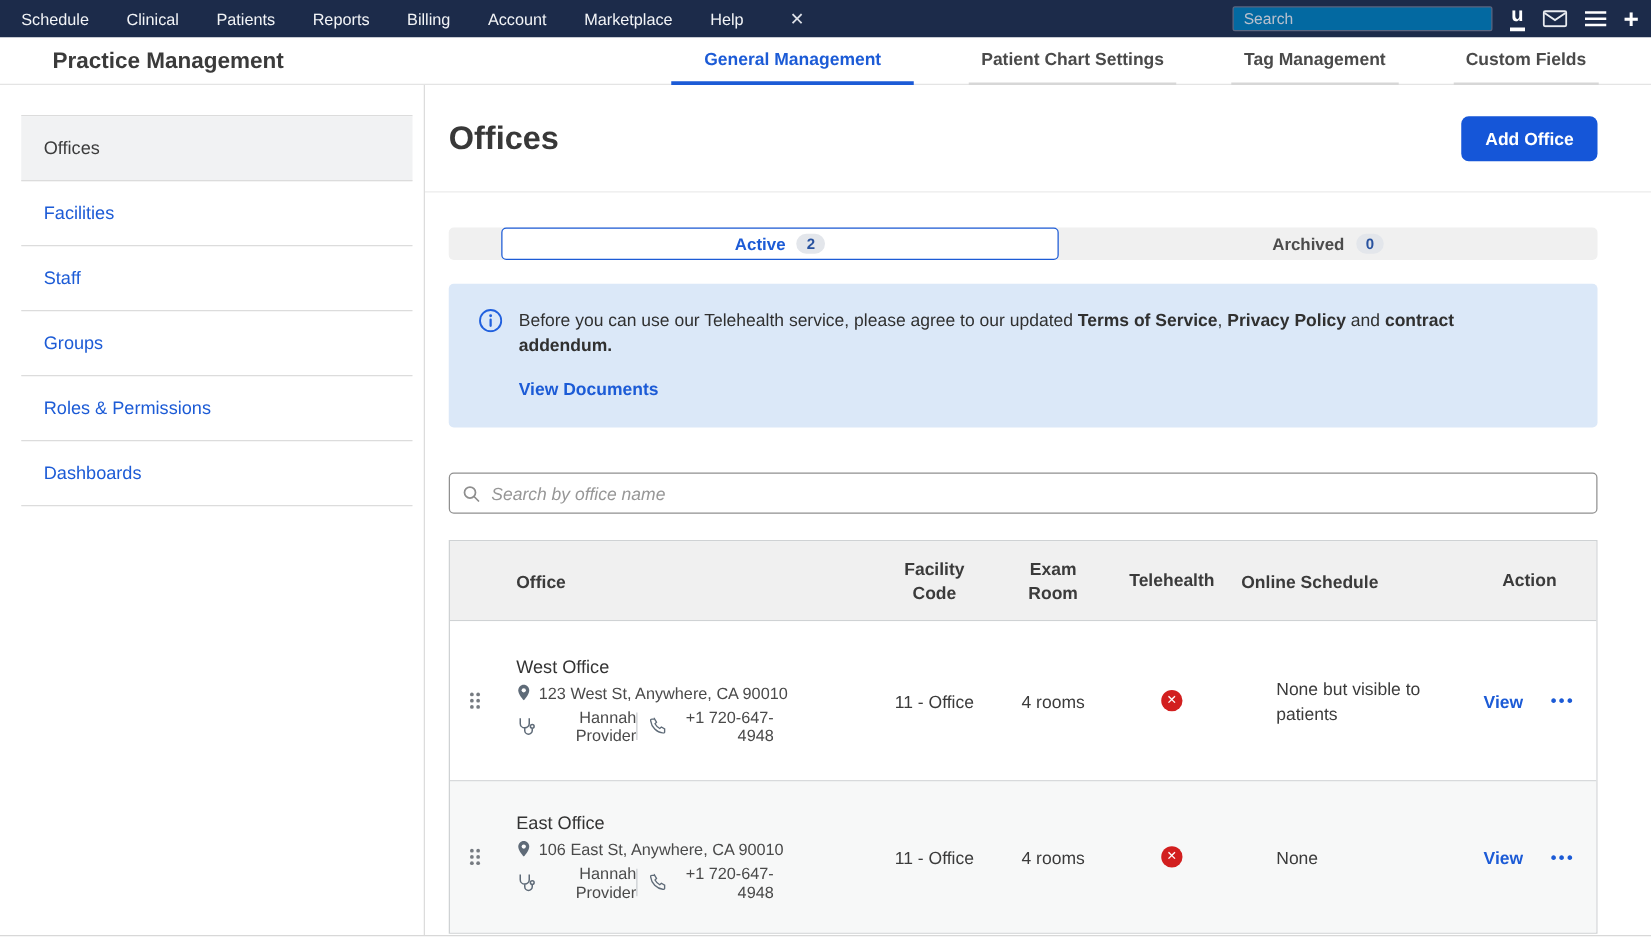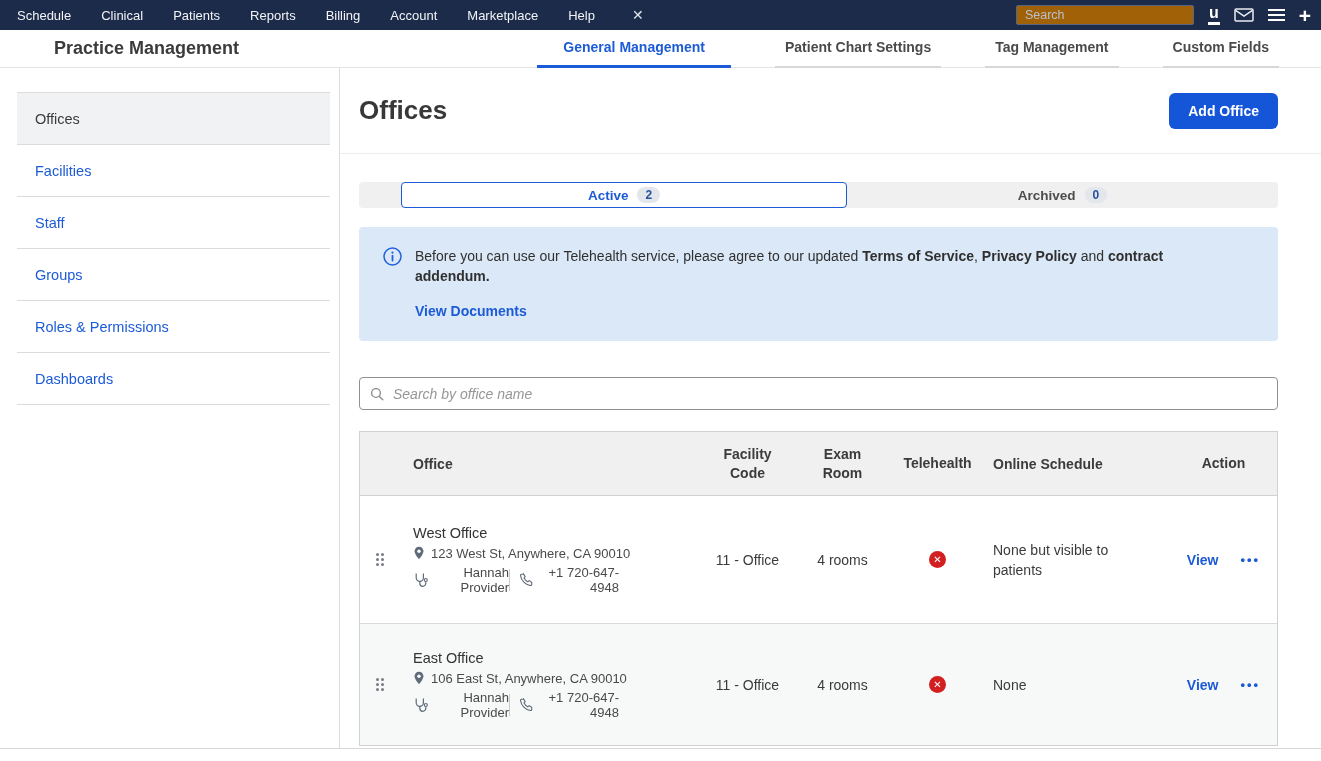--- a/index.html
+++ b/index.html
@@ -6,30 +6,30 @@
   html,body { margin:0; padding:0; }
   body {
     width:1321px; height:761px; overflow:hidden; background:#fff;
     font-family:"Liberation Sans","DejaVu Sans",sans-serif; color:#3d3d3d;
   }
   
   .topnav { height:30px; background:#1c2b4a; display:flex; align-items:center; padding:0 10px 0 2px; }
   .tn-item { color:#f2f4f7; font-size:13px; padding:0 15px; cursor:pointer; text-decoration:none; white-space:nowrap; }
   .tn-close { color:#dfe3ea; font-size:14px; margin-left:22px; cursor:pointer; }
   .tn-right { margin-left:auto; display:flex; align-items:center; gap:14px; }
-  .tn-search { width:178px; height:20px; background:#a16207; border:1px solid #5a6681; border-radius:2px; display:flex; align-items:center; padding:0 6px; }
+  .tn-search { width:208px; height:20px; background:#0369a1; border:1px solid #5a6681; border-radius:2px; display:flex; align-items:center; padding:0 6px; }
   .tn-search input { background:transparent; border:none; outline:none; color:#d7dbe3; font-size:12.5px; width:100%; font-family:inherit; }
   .tn-search input::placeholder { color:#b9c0cd; }
   .tn-logo { color:#fff; font-weight:700; font-size:16px; line-height:1; border-bottom:3px solid #fff; padding:0 1px 1px; cursor:pointer; }
   .tn-burger { display:flex; flex-direction:column; gap:3px; cursor:pointer; }
   .tn-burger i { display:block; width:17px; height:2px; background:#fff; }
   .tn-plus { color:#fff; font-size:21px; font-weight:700; line-height:1; cursor:pointer; }
   
   .subheader { height:38px; display:flex; align-items:center; border-bottom:1px solid #e4e4e4; padding-left:38px; background:#fff; }
-  .page-title { font-size:18px; font-weight:700; color:#3b3b3b; margin:16px; }
+  .page-title { font-size:18px; font-weight:700; color:#3b3b3b; margin:4px; }
   .tabs { margin-left:auto; margin-right:42px; display:flex; gap:44px; align-self:flex-end; }
   .tab { font-size:14px; font-weight:700; color:#4a4a4a; padding:0 10px 11px; border-bottom:2px solid #d7d7d7; margin-bottom:-1px; cursor:pointer; white-space:nowrap; }
   .tab.active { color:#1c5bd6; padding:0 26px 10px; border-bottom:3px solid #1c5bd6; }
   
   .content { display:flex; height:681px; border-bottom:1px solid #d8d8d8; }
   .sidebar { width:340px; flex:none; border-right:1px solid #dcdcdc; padding-top:24px; }
   .sb-list { margin-left:17px; width:313px; border-top:1px solid #dcdcdc; }
   .sb-item { height:52px; display:flex; align-items:center; padding-left:18px; font-size:14.5px; color:#1c5bd6; border-bottom:1px solid #dcdcdc; cursor:pointer; }
   .sb-item.active { background:#f1f2f3; color:#3c3c3c; }
   .main { flex:1; display:flex; flex-direction:column; min-width:0; }
@@ -69,21 +69,21 @@
   .office-name { font-size:14.5px; color:#333; margin-bottom:5px; }
   .office-addr { display:flex; align-items:center; gap:6px; font-size:13px; color:#4a4a4a; margin-bottom:4px; }
   .office-meta { display:flex; align-items:center; font-size:13px; color:#4a4a4a;text-align:right; }
   .office-meta svg { margin-right:6px; flex:none; }
   .provider-text { width:75px; line-height:15px; }
   .vdiv { width:1px; height:22px; background:#c9cccf; margin-right:10px; }
   .phone-text { width:80px; line-height:15px; }
   .c-facility, .c-exam { text-align:center; font-size:14px; color:#3b3b3b; }
   .c-tele { display:flex; justify-content:center; }
   .red-x { width:17px; height:17px; border-radius:50%; background:#d21f1f; color:#fff; font-size:10px; font-weight:700; display:flex; align-items:center; justify-content:center; line-height:1; }
-  .c-sched { padding-left:8px; font-size:14px; color:#3b3b3b; }
+  .c-sched { padding-left:8px; font-size:14px; color:#3b3b3b;margin-left:28px; }
   .c-sched span { display:inline-block; max-width:160px; line-height:20px; }
   .c-action { display:flex; align-items:center; justify-content:center; gap:22px; }
   .view-link { color:#1c5bd6; font-weight:700; font-size:14px; text-decoration:none; cursor:pointer; }
   .ellipsis { color:#1c5bd6; font-size:13px; font-weight:700; letter-spacing:2px; cursor:pointer; }
 </style>
 </head>
 <body>
 
 <header class="topnav">
   <a class="tn-item">Schedule</a>

